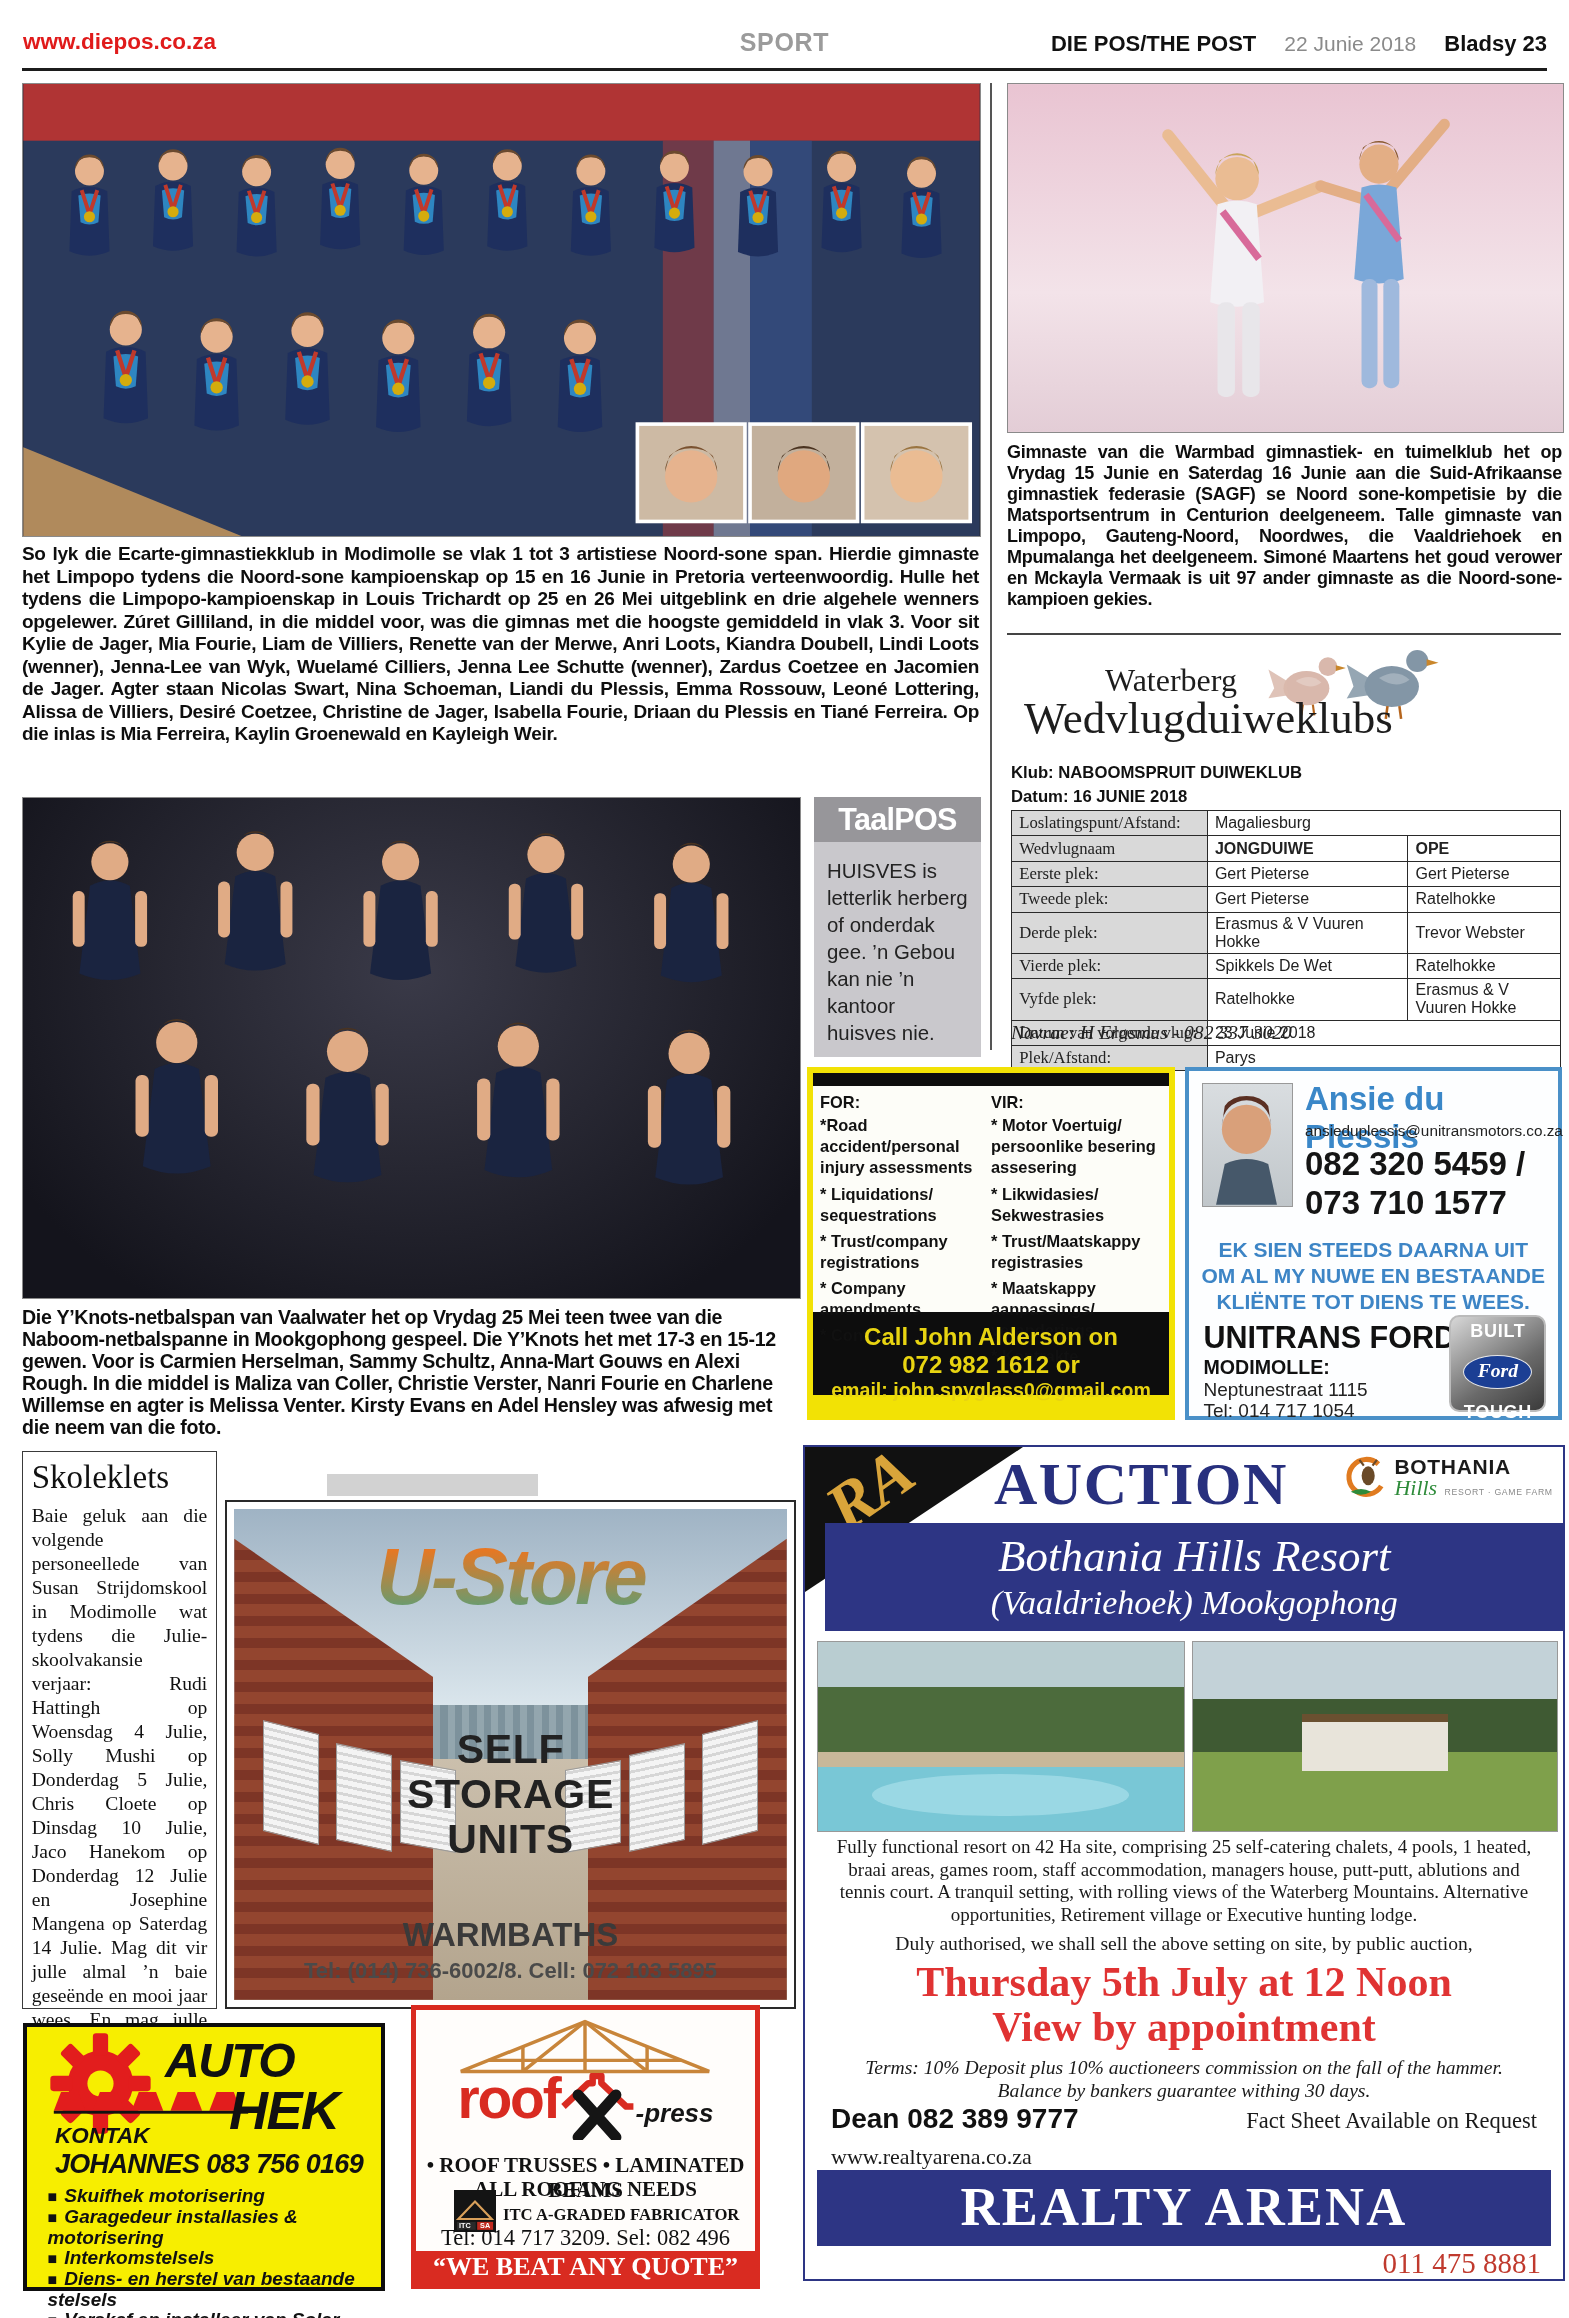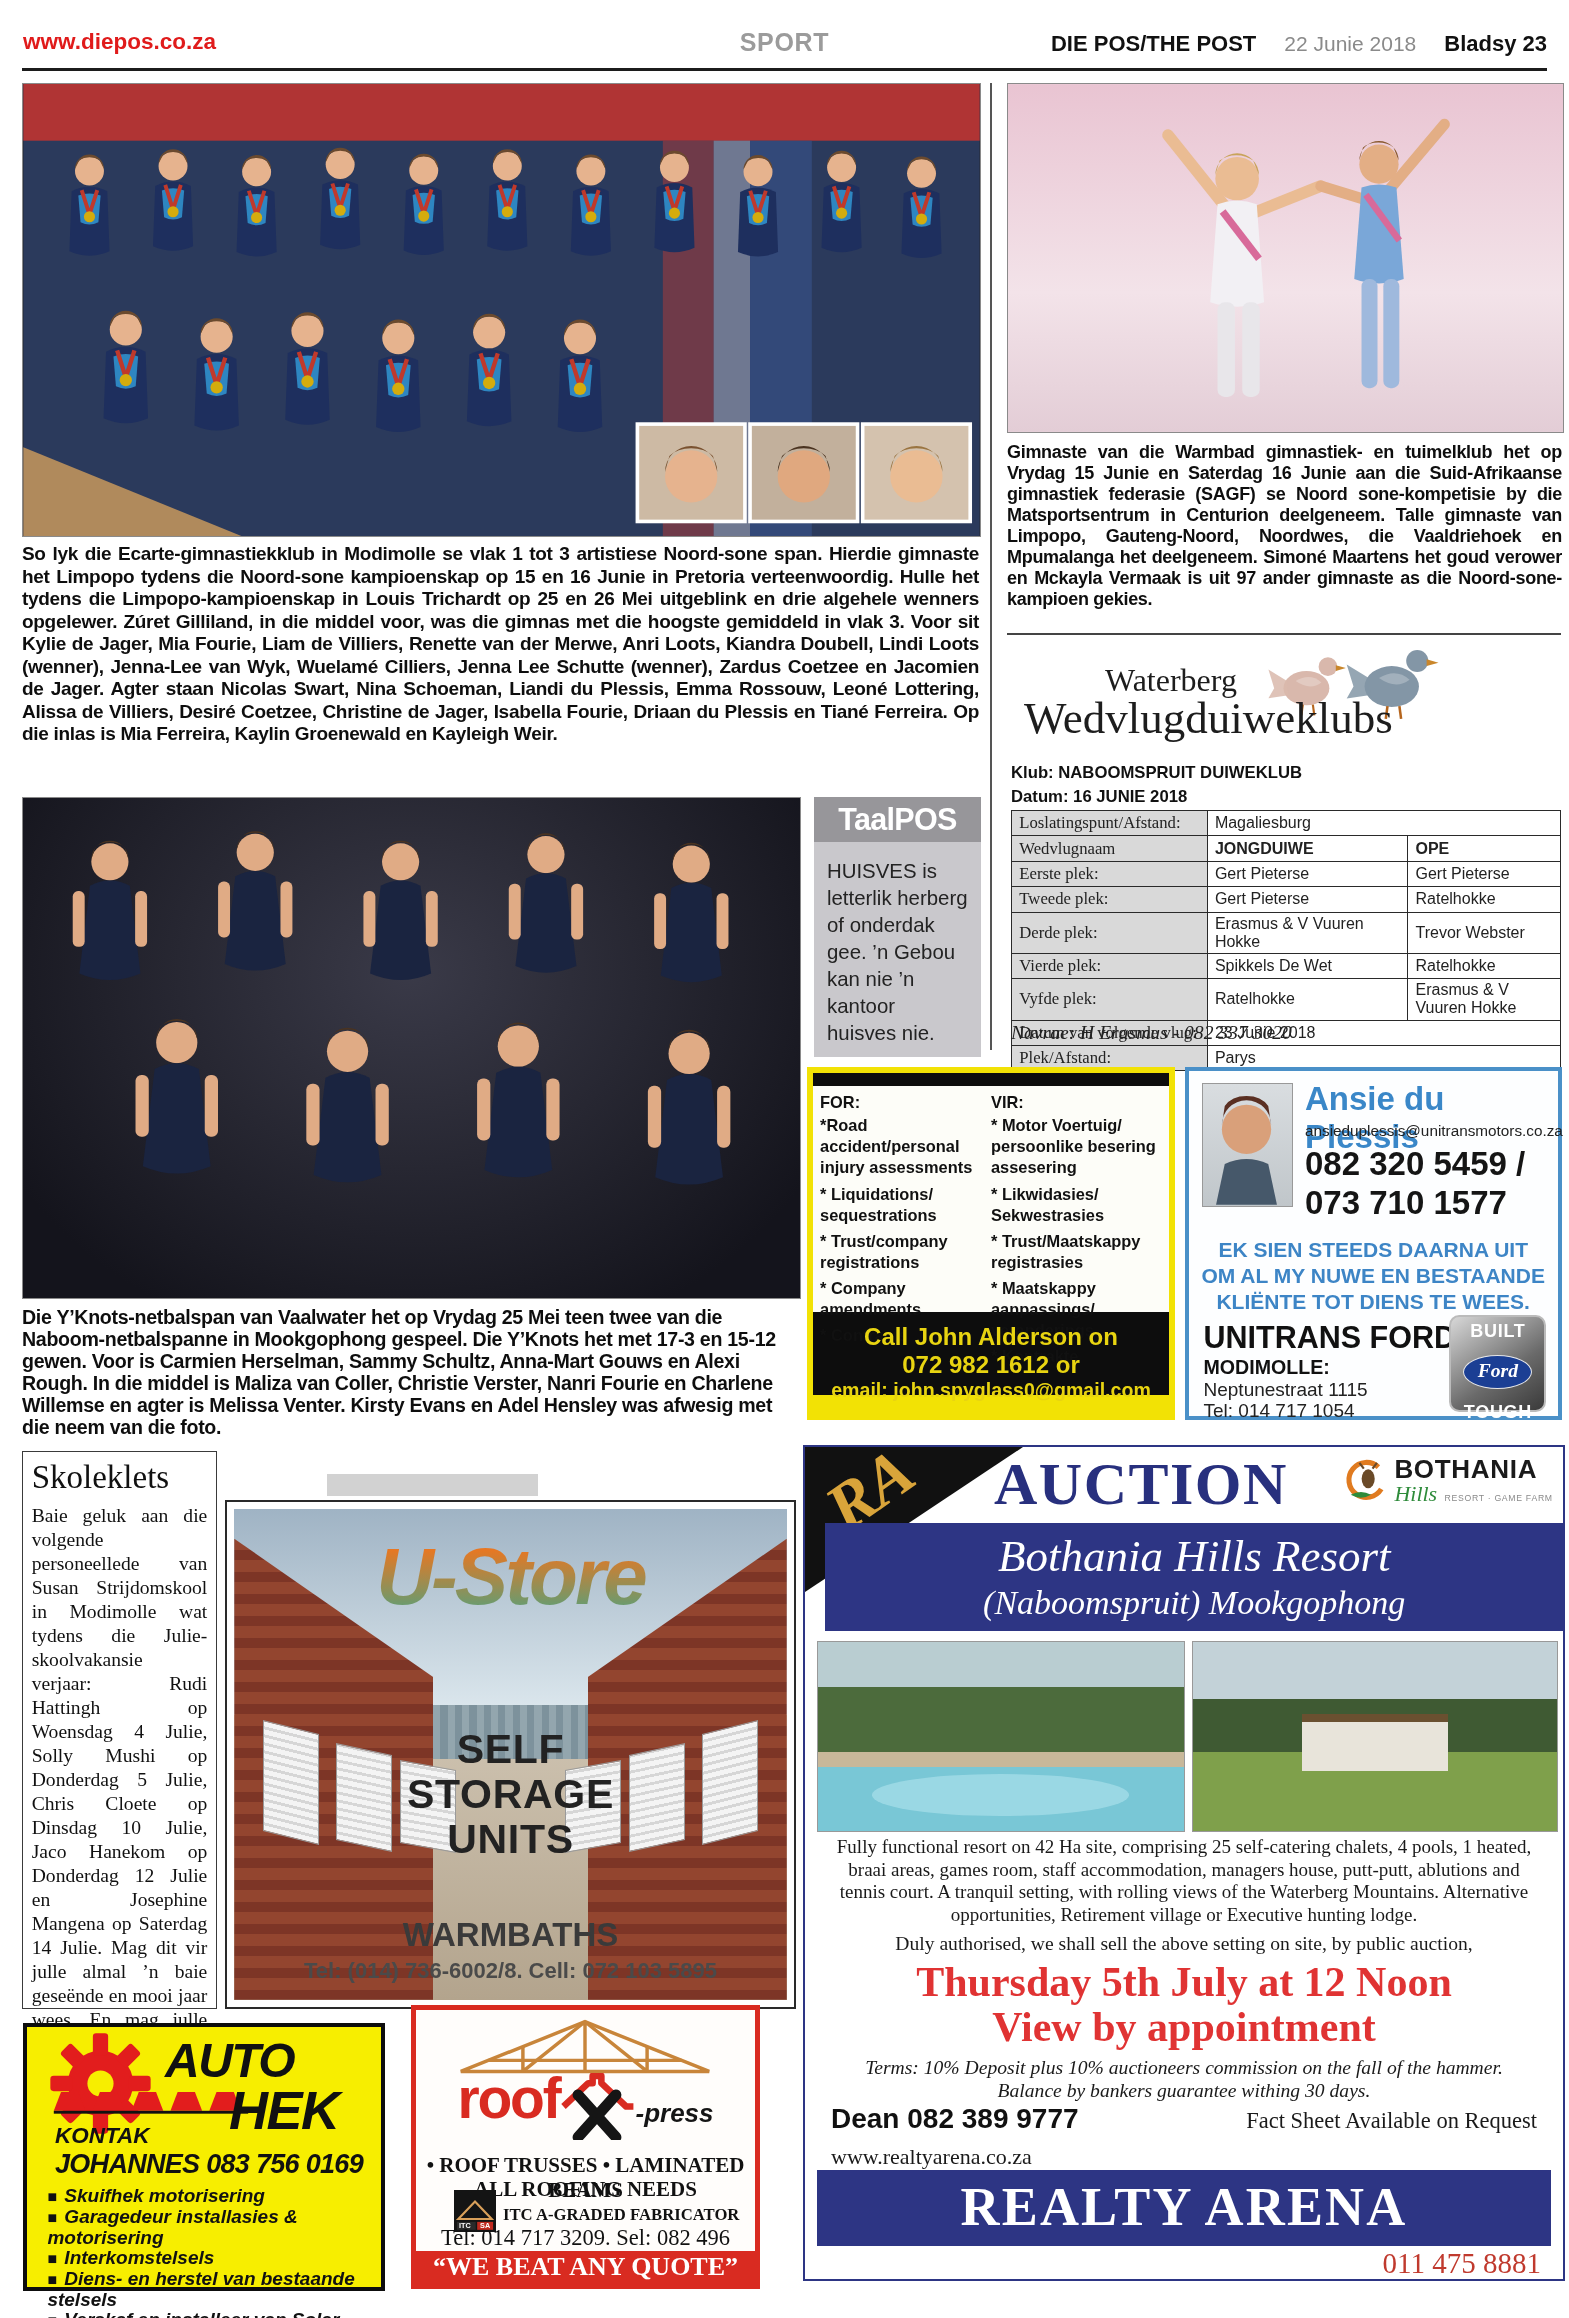--- a/index.html
+++ b/index.html
@@ -81,21 +81,21 @@
   .us-mid{position:absolute;left:0;right:0;top:218px;text-align:center;font-weight:800;color:#222;font-size:41px;line-height:45px;letter-spacing:0.7px;}
   .us-town{position:absolute;left:0;right:0;top:407px;text-align:center;font-weight:800;color:#3a3a3a;font-size:33px;}
   .us-tel{position:absolute;left:0;right:0;top:449px;text-align:center;color:#4a4a4a;font-size:22px;font-weight:600;}
   
   .auc{left:803px;top:1445px;width:762px;height:836px;border:2.9px solid #2d3584;box-sizing:border-box;background:#fff;}
   .auc-head{position:relative;height:74px;}
   .auc-ra{position:absolute;left:0;top:0;width:218px;height:145px;background:#111;clip-path:polygon(0 0,100% 0,0 100%);}
   .auc-ra span{position:absolute;left:20.4px;top:4.4px;font-family:"Liberation Serif",serif;font-style:italic;font-weight:700;font-size:67px;color:#d9a43a;transform:rotate(-35deg);display:inline-block;}
   .auc-title{position:absolute;left:189px;top:2.9px;font-size:60px;font-weight:700;color:#28307e;font-family:"Liberation Serif",serif;letter-spacing:1.5px;}
   .both{position:absolute;right:10.2px;top:7.3px;display:flex;align-items:center;gap:4.4px;}
-  .both-name{font-size:26px;font-weight:800;color:#1a1a1a;letter-spacing:0.7px;}
+  .both-name{font-size:21px;font-weight:800;color:#1a1a1a;letter-spacing:0.7px;}
   .both-script{font-family:"Liberation Serif",serif;font-style:italic;color:#2e8b3a;font-size:22px;margin-top:-4.4px;}
   .both-tag{font-size:8.7px;color:#8a8a8a;letter-spacing:0.7px;}
   .auc-band{position:absolute;left:20.4px;right:0;top:76px;height:108px;background:#2d3584;color:#fff;text-align:center;font-family:"Liberation Serif",serif;}
   .auc-band .l1{font-style:italic;font-size:45px;margin-top:7.3px;}
   .auc-band .l2{font-style:italic;font-size:34px;margin-top:1.5px;}
   .auc-ph{position:absolute;top:194px;height:189px;border:0.7px solid #999;overflow:hidden;}
   .auc-ph.p1{left:11.6px;width:366px;background:linear-gradient(#b9cdd1 0 24%,#4c6b3c 24% 58%,#c8b89a 58% 66%,#79c7d6 66% 100%);}
   .auc-ph.p2{left:387px;width:364px;background:linear-gradient(#c3d2d8 0 30%,#3f5a33 30% 58%,#7fa04b 58% 100%);}
   .auc-pool{position:absolute;left:15%;right:15%;bottom:8%;height:22%;background:#a5dde8;border-radius:50%;opacity:.75;}
   .auc-chalet{position:absolute;left:30%;top:38%;width:40%;height:26%;background:#e8e4da;border-top:8.7px solid #6a5030;}
@@ -438,21 +438,21 @@
           <div class="both-name">BOTHANIA</div>
           <div style="display:flex;align-items:baseline;gap:7.3px;">
             <span class="both-script">Hills</span>
             <span class="both-tag">RESORT · GAME FARM</span>
           </div>
         </div>
       </div>
     </div>
     <div class="auc-band">
       <div class="l1">Bothania Hills Resort</div>
-      <div class="l2">(Naboomspruit) Mookgophong</div>
+      <div class="l2">(Vaaldriehoek) Mookgophong</div>
     </div>
     <div class="auc-ph p1">
         <div class="auc-pool"></div>
       </div>
     <div class="auc-ph p2">
         <div class="auc-chalet"></div>
       </div>
     <div class="auc-p1">Fully functional resort on 42 Ha site, comprising 25 self-catering chalets, 4 pools, 1 heated, braai areas, games room, staff accommodation, managers house, putt-putt, ablutions and tennis court. A tranquil setting, with rolling views of the Waterberg Mountains. Alternative opportunities, Retirement village or Executive hunting lodge.</div>
     <div class="auc-p2">Duly authorised, we shall sell the above setting on site, by public auction,</div>
     <div class="auc-red">

